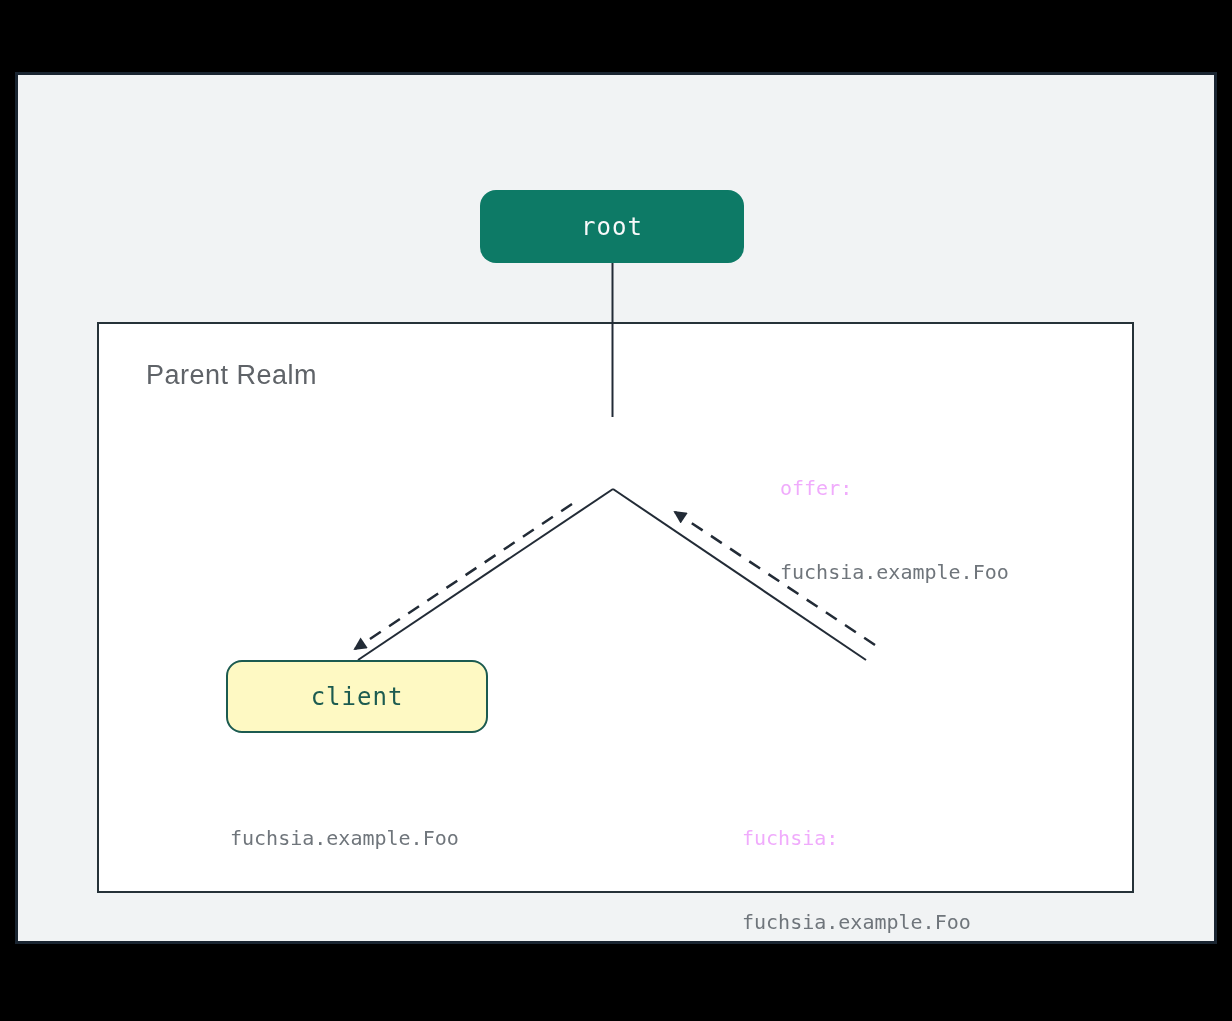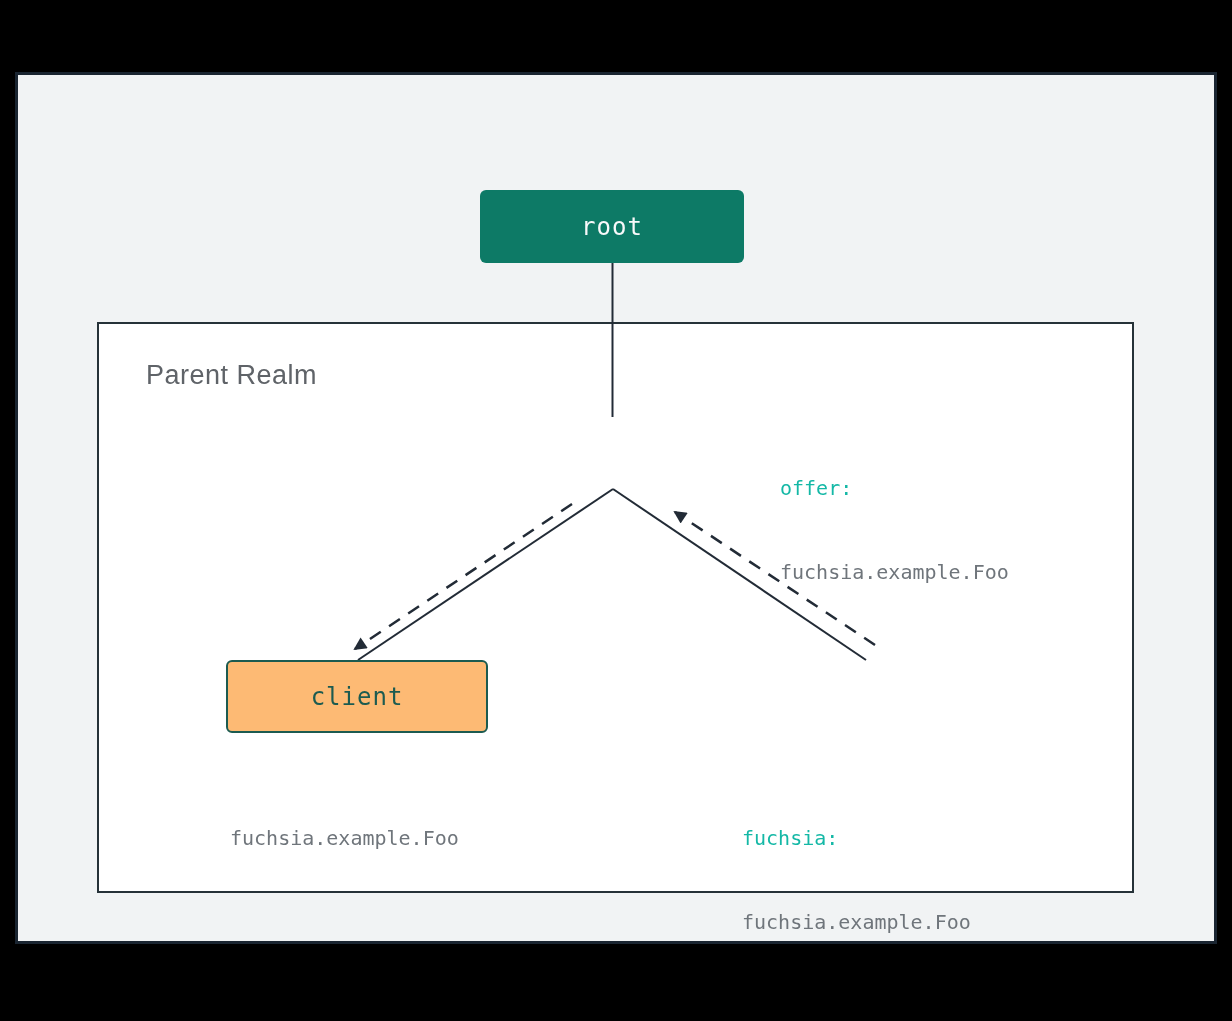--- a/index.html
+++ b/index.html
@@ -41,53 +41,53 @@
     top: 360px;
     font-size: 27px;
     font-weight: 400;
     color: #5F6368;
     letter-spacing: 0.5px;
   }
   .node {
     position: absolute;
     width: 264px;
     height: 73px;
-    border-radius: 6px;
+    border-radius: 16px;
     display: flex;
     align-items: center;
     justify-content: center;
     font-family: "DejaVu Sans Mono", "Liberation Mono", monospace;
     font-size: 24px;
     font-weight: 500;
     letter-spacing: 1px;
     box-sizing: border-box;
   }
   .node.primary {
     background: #0D7A66;
     color: #F8F9FA;
   }
   .node.secondary {
-    background: #fdba74;
+    background: #fef9c3;
     border: 2px solid #1C5B50;
     color: #1C5B50;
     width: 262px;
   }
   #node-root    { left: 480px; top: 190px; }
   #node-parent  { left: 480px; top: 416px; }
   #node-client  { left: 226px; top: 660px; }
   #node-provider{ left: 736px; top: 660px; }
 
   .annotation {
     position: absolute;
     font-family: "DejaVu Sans Mono", "Liberation Mono", monospace;
     font-size: 20px;
     line-height: 28px;
     white-space: pre;
   }
-  .annotation .keyword { color: #14b8a6; display: block; }
+  .annotation .keyword { color: #f0abfc; display: block; }
   .annotation .value   { color: #6F757B; display: block; }
   #annotation-offer  { left: 780px; top: 418px; }
   #annotation-use    { left: 230px; top: 768px; }
   #annotation-expose { left: 742px; top: 768px; }
 
   svg.edges {
     position: absolute;
     left: 0; top: 0;
     width: 1232px;
     height: 1021px;

